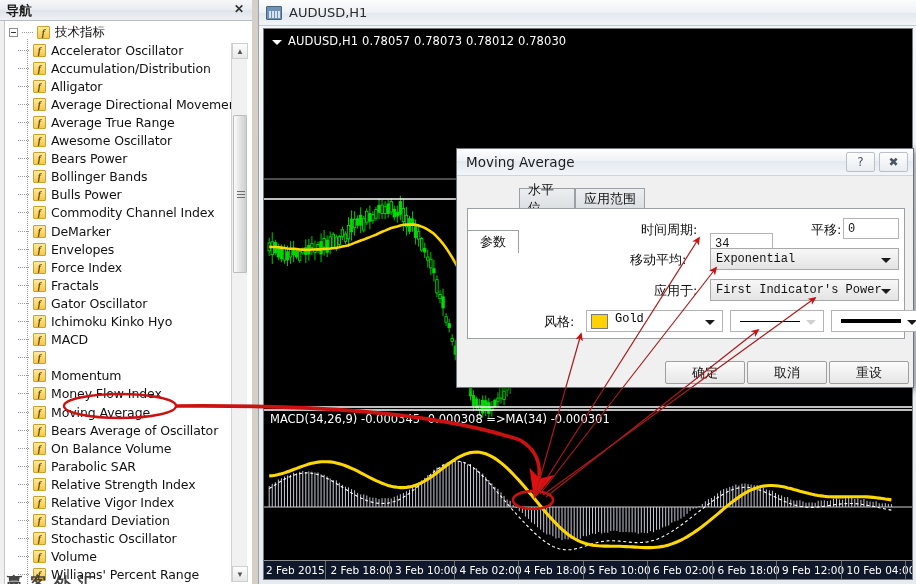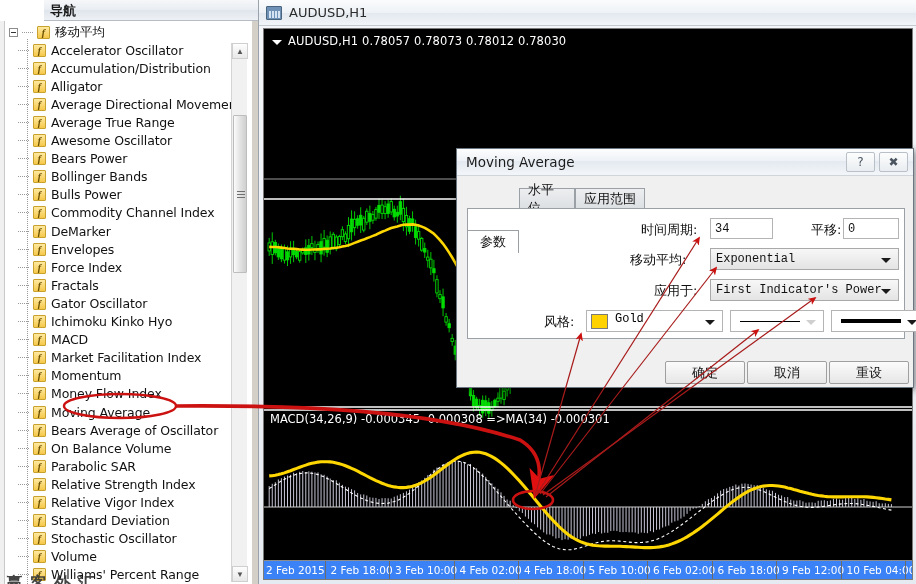--- a/index.html
+++ b/index.html
@@ -15,21 +15,20 @@
   
   #navigator {
     position: absolute; left: 0; top: 0; width: 252px; height: 584px;
     background: #ffffff;
     border-right: 1px solid #8e8e8e;
   }
   #nav-titlebar {
     position: absolute; left:0; top:0; width:252px; height:21px;
     background: linear-gradient(to bottom, #f6f7f9 0%, #e9edf2 48%, #dfe5ec 52%, #eef1f5 100%);
     border-bottom: 1px solid #b5bcc4;
-    margin-left: 44px;
   }
   #nav-title {
     position:absolute; left:6px; top:2px;
     font-size: 13px; font-weight: bold; color:#1a1a1a;
     font-family: "DejaVu Sans", sans-serif;
   }
   #nav-close {
     position:absolute; right:6px; top:3px; width:14px; height:14px;
     font-size:12px; font-weight:bold; color:#333; text-align:center; line-height:13px;
     cursor:pointer;
@@ -152,21 +151,21 @@
     border-left:5px solid transparent; border-right:5px solid transparent;
     border-top:5px solid #ffffff;
   }
   #macd-line {
     position:absolute; left:6px; top:383px;
     font-size:11.5px; color:#ffffff; font-family:"DejaVu Sans", sans-serif;
     white-space:nowrap;
   }
   #time-axis {
     position:absolute; left:0; bottom:0; width:650px; height:19px;
-    background:#3b82f6; border-top:1px solid #8c8c8c;text-align:center;
+    background:#0f172a; border-top:1px solid #8c8c8c;text-align:center;
   }
   .tlabel {
     position:absolute; top:3px;
     font-size:10.5px; color:#ffffff; font-family:"DejaVu Sans", sans-serif;
     white-space:nowrap;
   }
   .ttick {
     position:absolute; top:0; width:1px; height:19px; background:#6b6b6b;
   }
 
@@ -277,21 +276,21 @@
     </div>
 
     <div id="nav-body">
       <div id="nav-left-rail"></div>
       <div id="tree-guide"></div>
 
       <div class="tree-node" style="left:9px; top:2px;">
         <span class="expander"></span>
         <span class="dotline"></span>
         <span class="fn-icon">f</span>
-        <span class="root-label">移动平均</span>
+        <span class="root-label">技术指标</span>
       </div>
 
       <div id="nav-items">
           <div class="tree-node" style="left: 18px; top: 20px;">
             <span class="dotline"></span>
             <span class="fn-icon">f</span>
             <span class="item-label">Accelerator Oscillator</span>
           </div>
           <div class="tree-node" style="left: 18px; top: 38.1px;">
             <span class="dotline"></span>
@@ -369,21 +368,20 @@
             <span class="item-label">Ichimoku Kinko Hyo</span>
           </div>
           <div class="tree-node" style="left: 18px; top: 309.6px;">
             <span class="dotline"></span>
             <span class="fn-icon">f</span>
             <span class="item-label">MACD</span>
           </div>
           <div class="tree-node" style="left: 18px; top: 327.7px;">
             <span class="dotline"></span>
             <span class="fn-icon">f</span>
-            <span class="item-label">Market Facilitation Index</span>
           </div>
           <div class="tree-node" style="left: 18px; top: 345.8px;">
             <span class="dotline"></span>
             <span class="fn-icon">f</span>
             <span class="item-label">Momentum</span>
           </div>
           <div class="tree-node" style="left: 18px; top: 363.9px;">
             <span class="dotline"></span>
             <span class="fn-icon">f</span>
             <span class="item-label">Money Flow Index</span>
@@ -1136,21 +1134,21 @@
           <span>水平位</span>
         </div>
         <div class="tab inactive" style="left:108px; width:70px;">
           <span>应用范围</span>
         </div>
       </div>
 
       <div id="tabpanel">
 
         <div class="row-label" style="left:173px; top:12px;">时间周期:</div>
-        <div class="tbox" style="left:242px; top:9px; width:63px;">34</div>
+        <div class="tbox" style="left:242px; top:24px; width:63px;">34</div>
 
         <div class="row-label" style="left:343px; top:12px;">平移:</div>
         <div class="tbox" style="left:375px; top:9px; width:56px;">0</div>
 
         <div class="row-label" style="left:162px; top:42px;">移动平均:</div>
         <div class="combo" style="left:242px; top:39px; width:189px;">
           <span class="ctext">Exponential</span>
           <span class="carrow"></span>
         </div>
 

